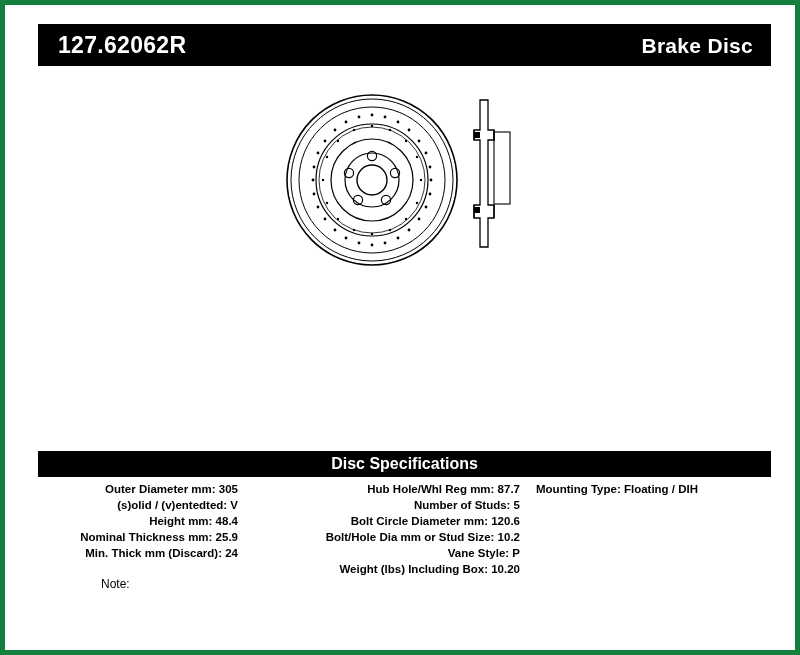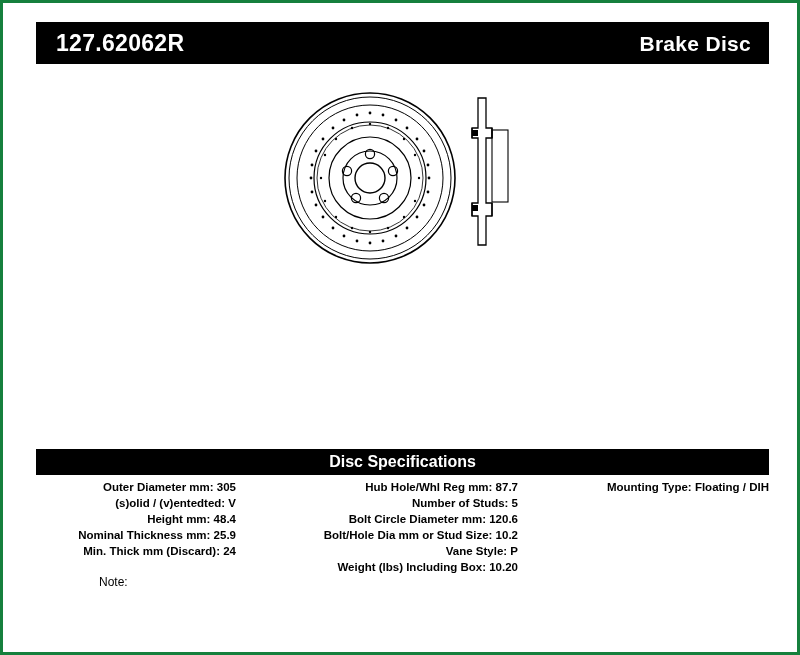--- a/index.html
+++ b/index.html
@@ -12,21 +12,21 @@
     background: #ffffff;
     font-family: "Liberation Sans", sans-serif;
     color: #000000;
     overflow: hidden;
   }
   .page {
     position: relative;
     width: 800px;
     height: 655px;
     box-sizing: border-box;
-    border: 3px solid #15803d;
+    border: 5px solid #15803d;
     background: #ffffff;
   }
 
   
   .header-bar {
     position: absolute;
     left: 33px;
     top: 19px;
     width: 733px;
     height: 42px;
@@ -97,21 +97,21 @@
     text-align: right;
     padding-right: 8px;
   }
   .col-mid {
     width: 282px;
     text-align: right;
     padding-right: 8px;
   }
   .col-right {
     width: 243px;
-    text-align: right;
+    text-align: left;
     padding-left: 8px;
   }
   .spec-line {
     font-size: 11.5px;
     font-weight: bold;
     line-height: 16px;
     white-space: nowrap;
   }
 
   .note {

